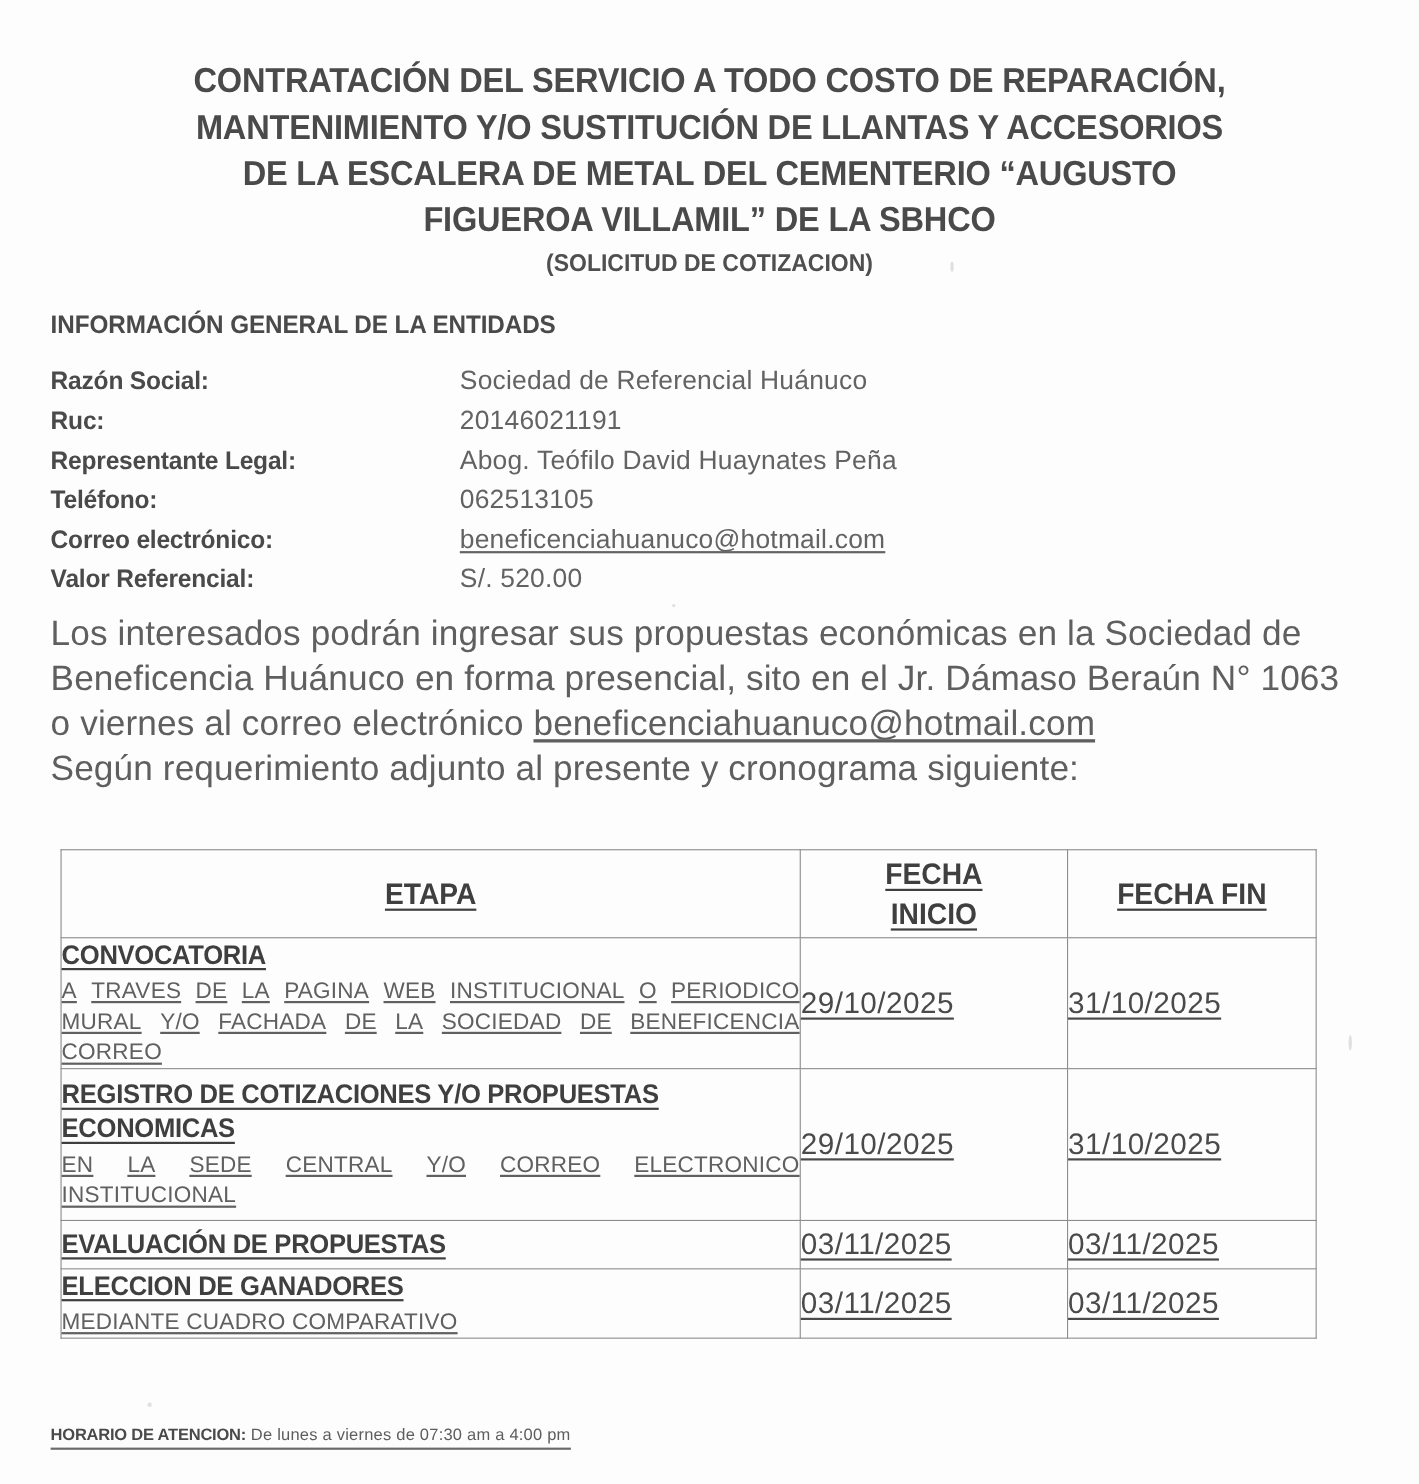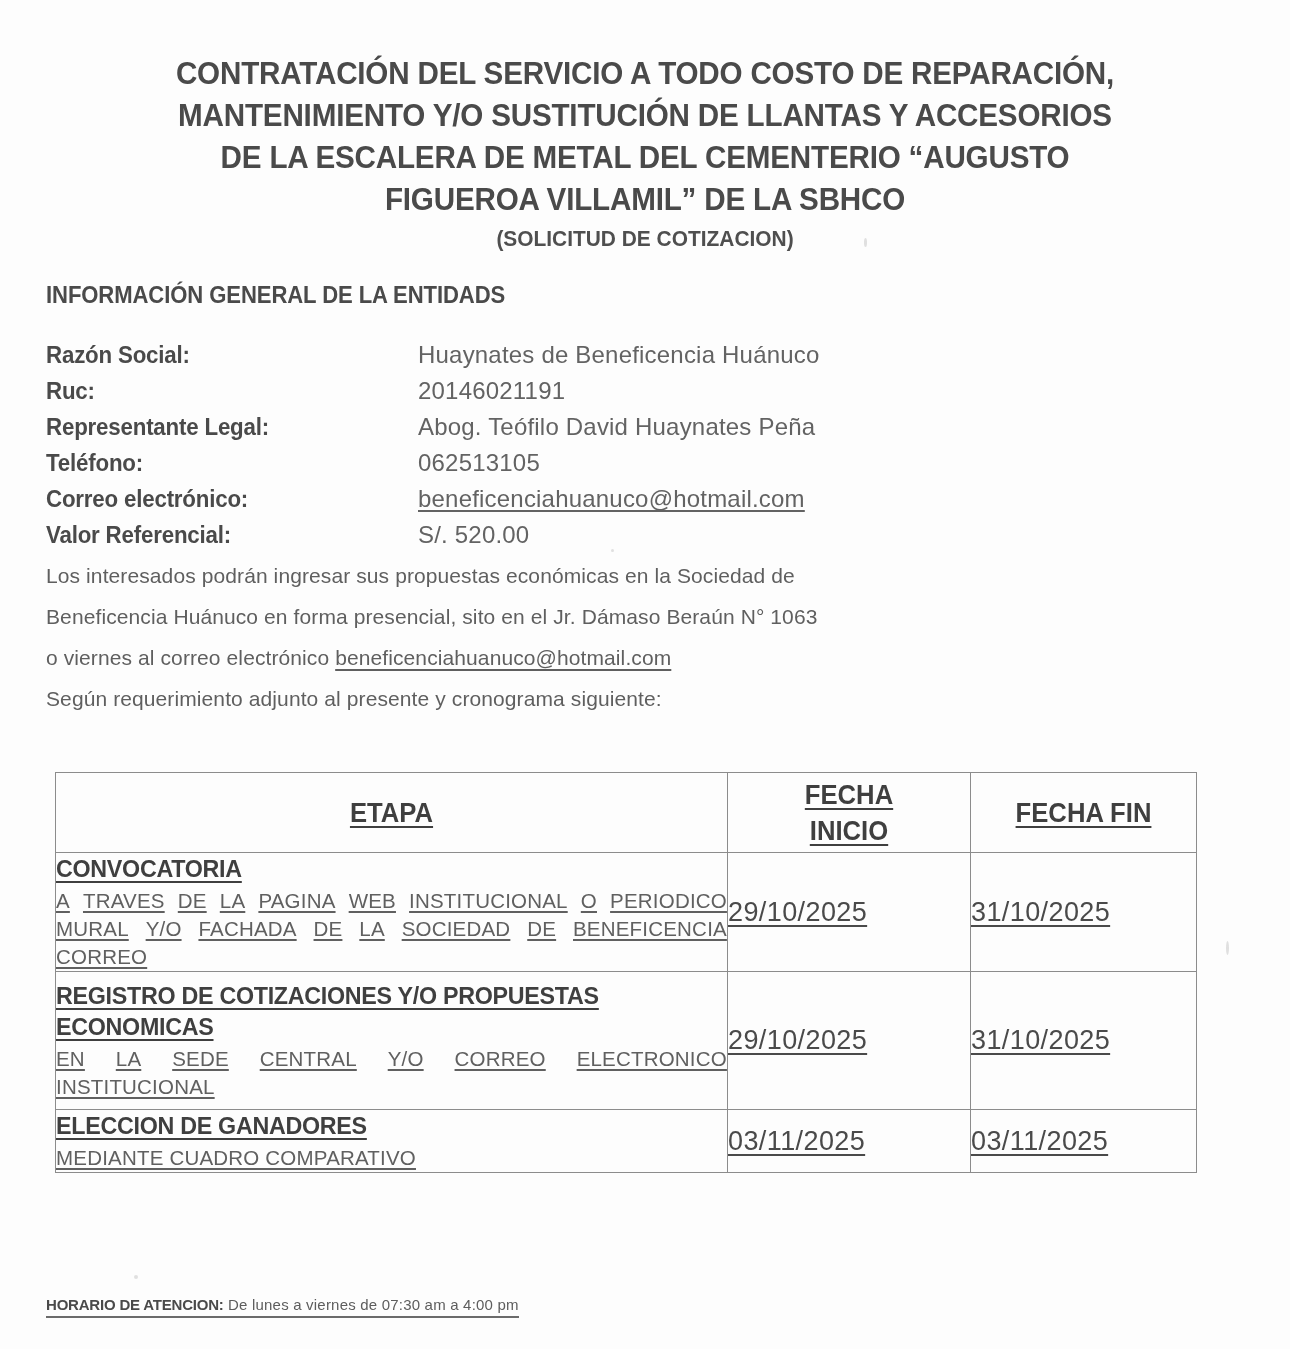--- a/index.html
+++ b/index.html
@@ -64,21 +64,21 @@
     transform-origin: left center;
   }
 
   
   .info-grid {
     margin: 24px 0 0 46px;
     position: relative;
   }
   .info-row {
     display: flex;
-    align-items: flex-end;
+    align-items: flex-start;
     height: 36px;
   }
   .info-label {
     width: 372px;
     flex: 0 0 372px;
     font-family: "Liberation Sans", sans-serif;
     font-weight: bold;
     font-size: 23px;
     color: #4a4a4a;
     letter-spacing: -0.2px;
@@ -94,21 +94,21 @@
   }
   .info-value.link {
     text-decoration: underline;
     text-underline-offset: 3px;
   }
 
   
   .para {
     margin: 6px 46px 0 46px;
     font-family: "Liberation Sans", sans-serif;
-    font-size: 21px;
+    font-size: 32px;
     line-height: 41px;
     color: #5f5f5f;
     letter-spacing: 0.1px;
     text-align: justify;
   }
   .para .pline {
     display: block;
     white-space: nowrap;
   }
   .inline-link {
@@ -260,21 +260,21 @@
     <div class="title-line">DE LA ESCALERA DE METAL DEL CEMENTERIO “AUGUSTO</div>
     <div class="title-line">FIGUEROA VILLAMIL” DE LA SBHCO</div>
     <div class="subtitle-line">(SOLICITUD DE COTIZACION)</div>
   </div>
 
   <div class="section-heading">INFORMACIÓN GENERAL DE LA ENTIDADS</div>
 
   <div class="info-grid">
     <div class="info-row">
       <div class="info-label">Razón Social:</div>
-      <div class="info-value">Huaynates de Beneficencia Huánuco</div>
+      <div class="info-value">Sociedad de Referencial Huánuco</div>
     </div>
     <div class="info-row">
       <div class="info-label">Ruc:</div>
       <div class="info-value">20146021191</div>
     </div>
     <div class="info-row">
       <div class="info-label">Representante Legal:</div>
       <div class="info-value">Abog. Teófilo David Huaynates Peña</div>
     </div>
     <div class="info-row">
@@ -377,20 +377,31 @@
             </div>
           </td>
           <td class="date-cell">
             <span class="date-val">29/10/2025</span>
           </td>
           <td class="date-cell">
             <span class="date-val">31/10/2025</span>
           </td>
         </tr>
 
+        <tr class="row-evaluacion">
+          <td class="etapa-cell">
+            <span class="etapa-title with-tail"><u>EVALUACIÓN DE PROPUESTAS</u></span>
+          </td>
+          <td class="date-cell">
+            <span class="date-val">03/11/2025</span>
+          </td>
+          <td class="date-cell">
+            <span class="date-val">03/11/2025</span>
+          </td>
+        </tr>
 
         <tr class="row-eleccion">
           <td class="etapa-cell">
             <span class="etapa-title"><u>ELECCION DE GANADORES</u></span>
             <div class="etapa-sub">
               <span class="sline last">MEDIANTE CUADRO COMPARATIVO</span>
             </div>
           </td>
           <td class="date-cell">
             <span class="date-val">03/11/2025</span>

